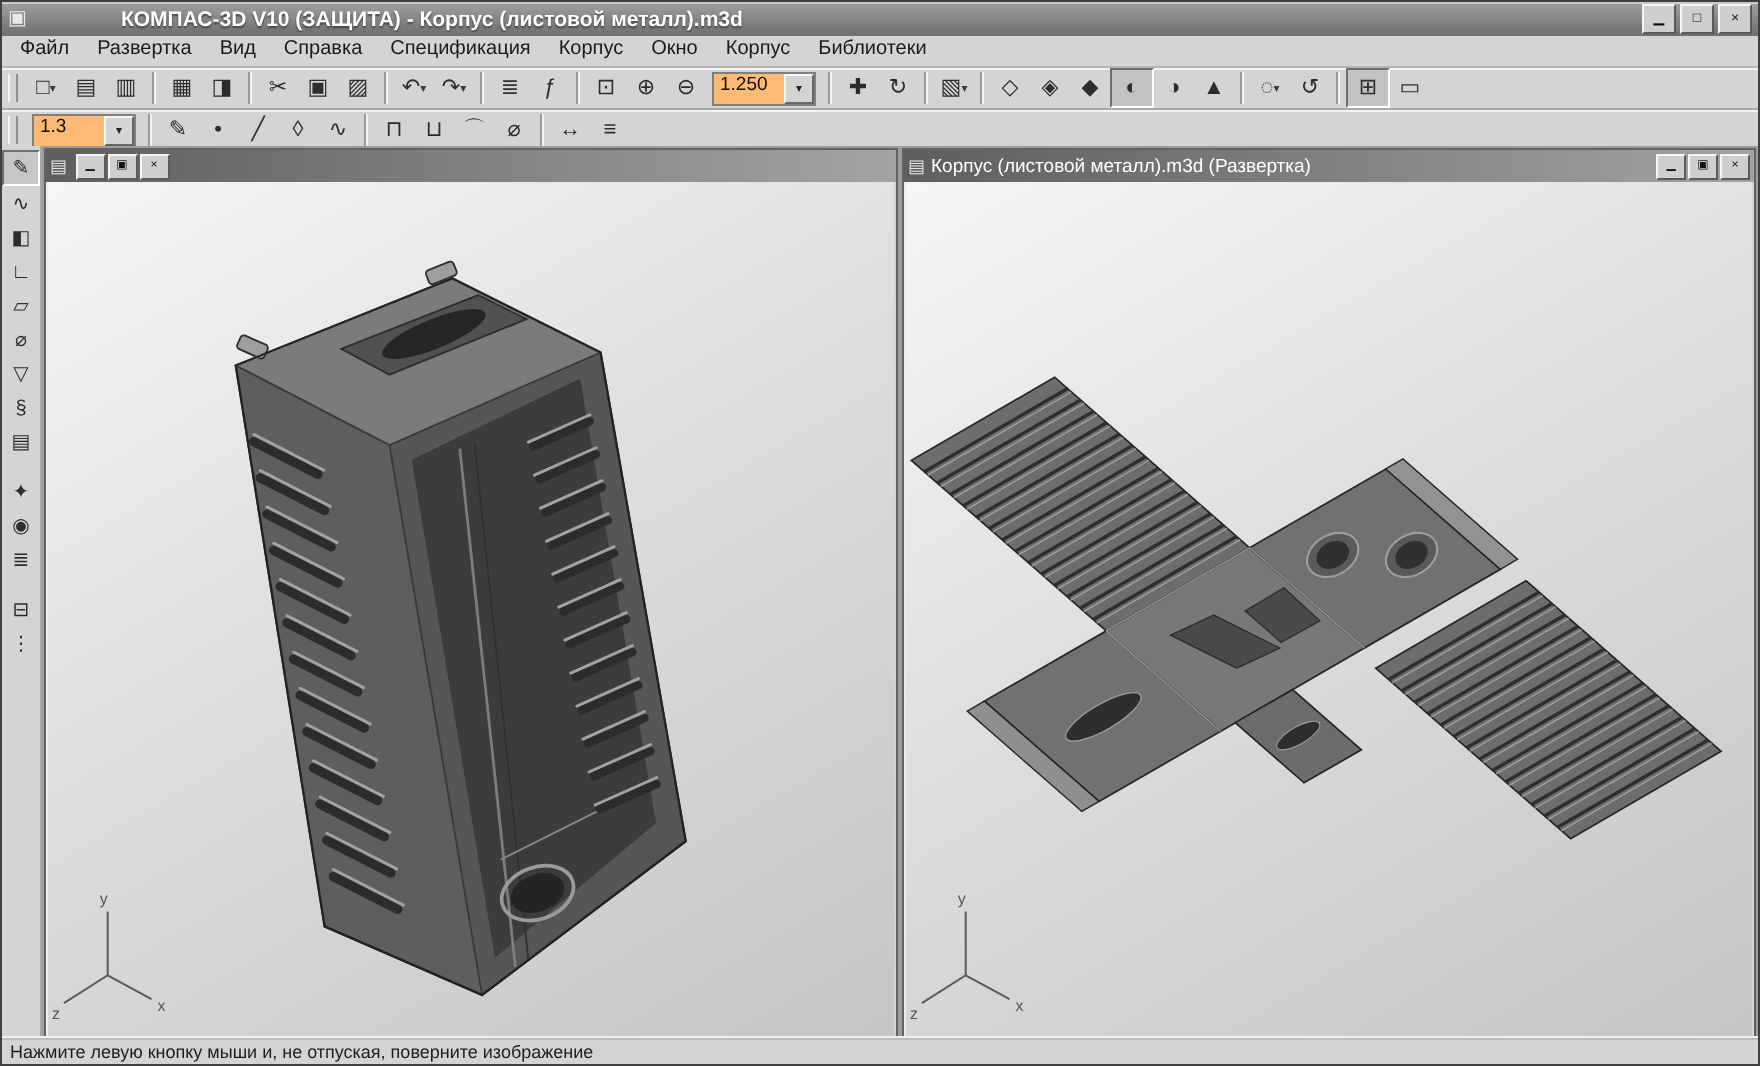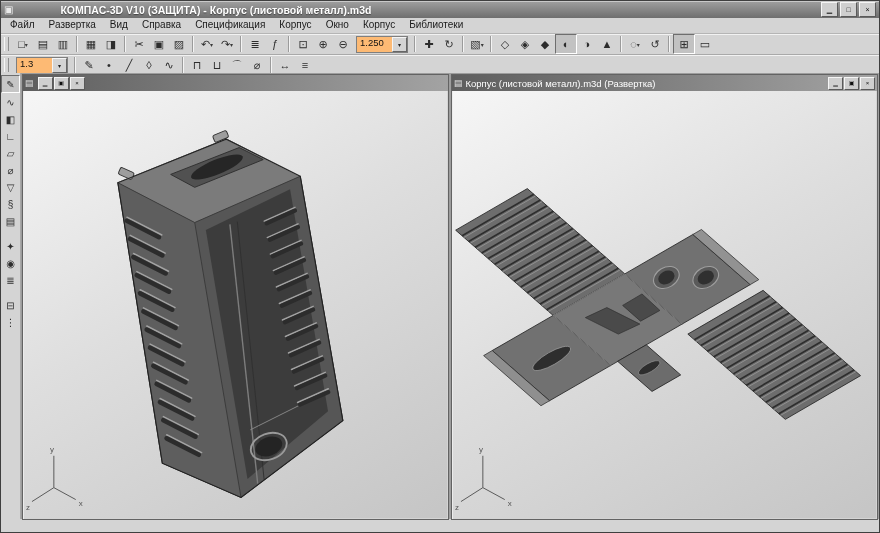--- a/index.html
+++ b/index.html
@@ -496,14 +496,17 @@
               <text x="55" y="416" font-size="8" fill="#555">x</text>
               <text x="2" y="420" font-size="8" fill="#555">z</text>
             </g>
           </svg>
         </div>
       </div>
 
     </div>
   </div>
 
+  <div class="statusbar">
+    <span>Нажмите левую кнопку мыши и, не отпуская, поверните изображение</span>
+  </div>
 
 </div>
 
 </body></html>

